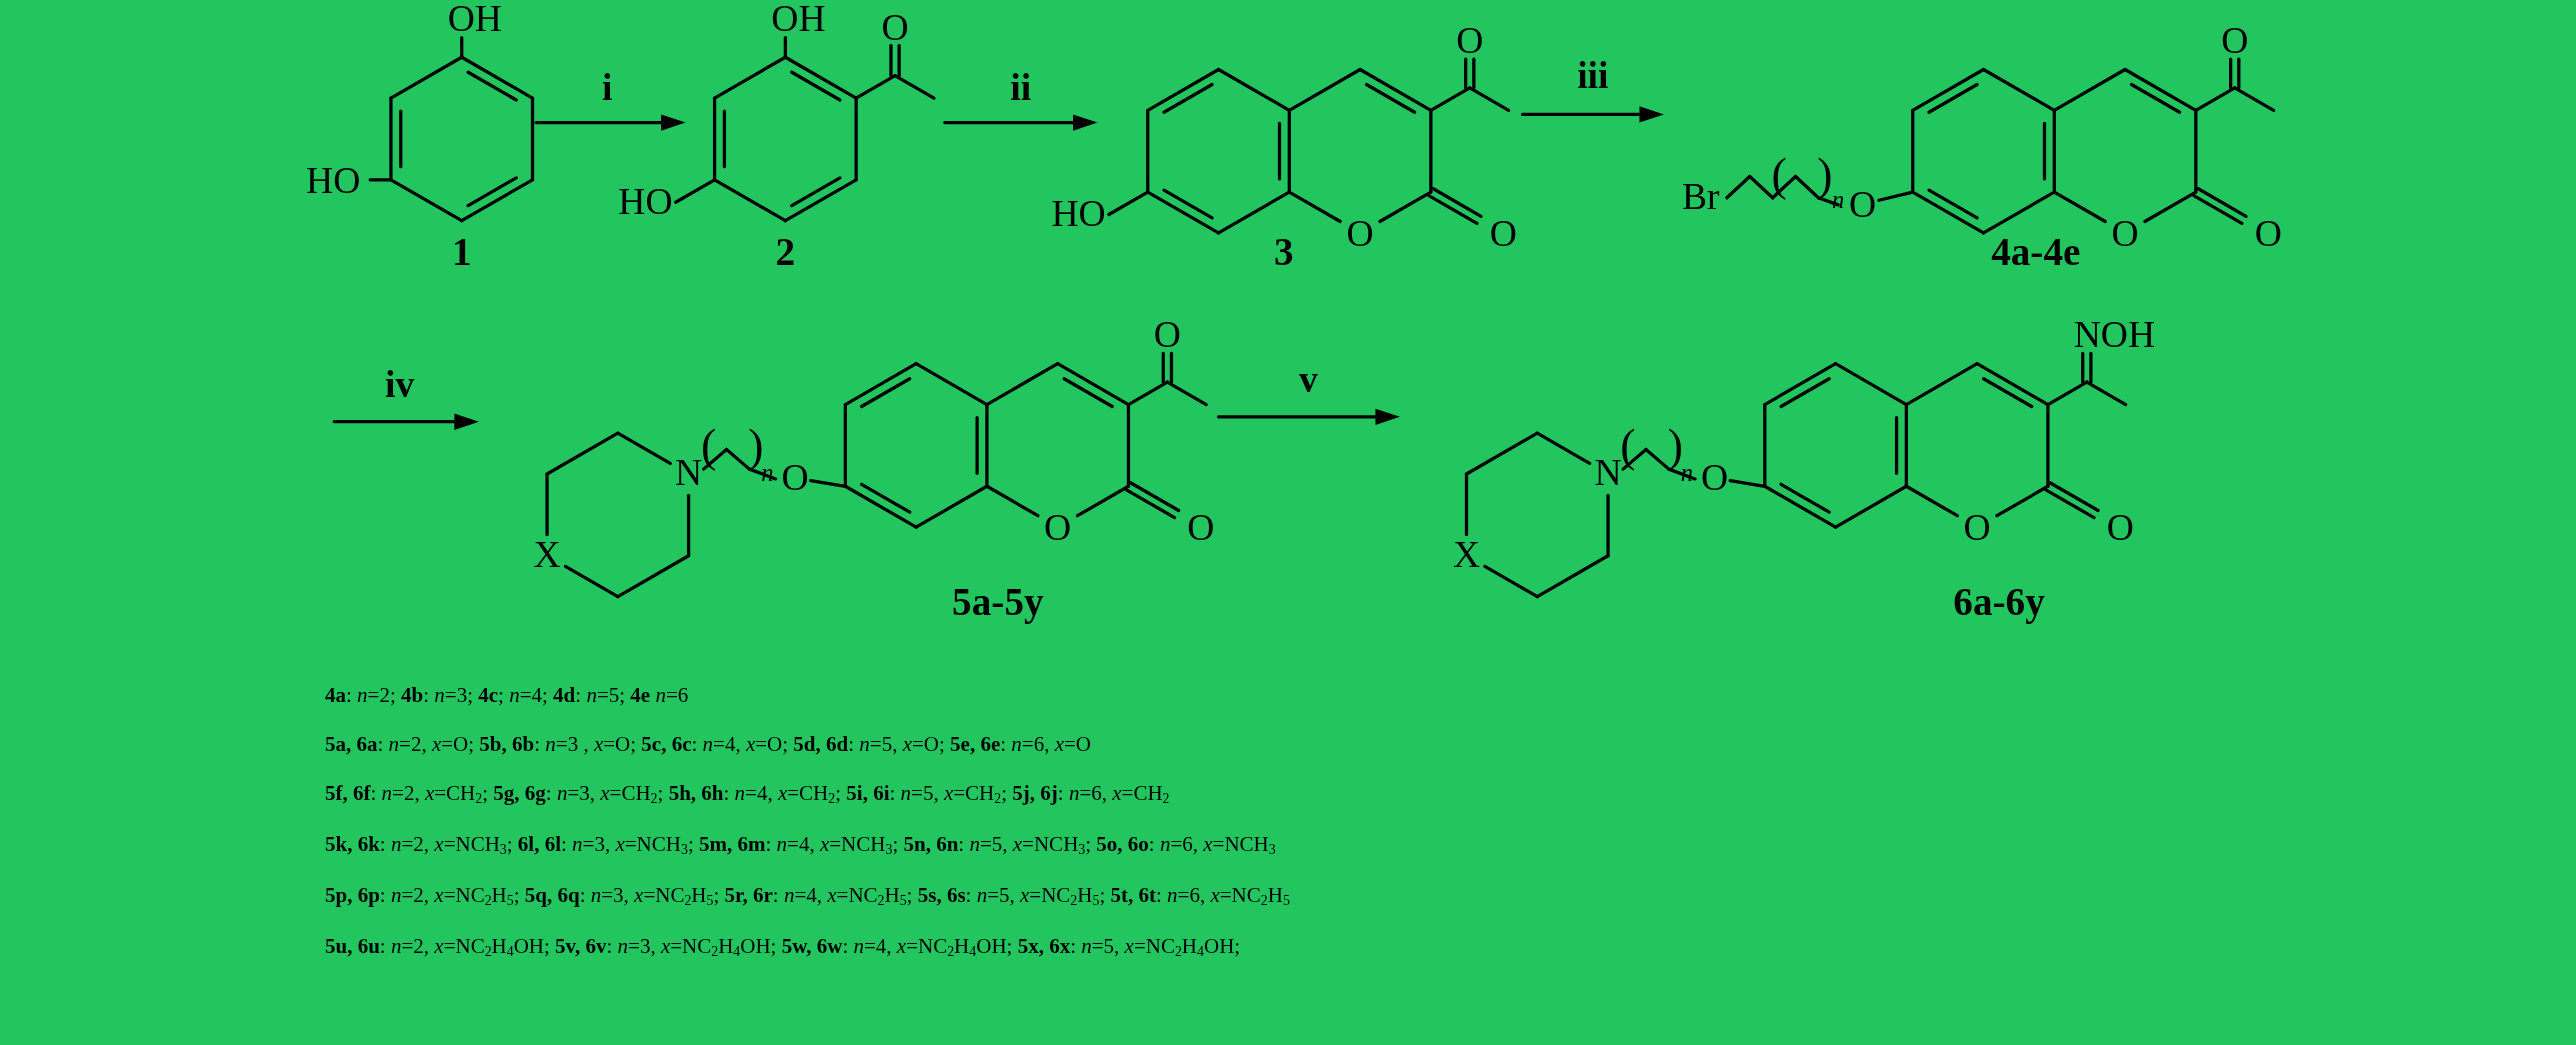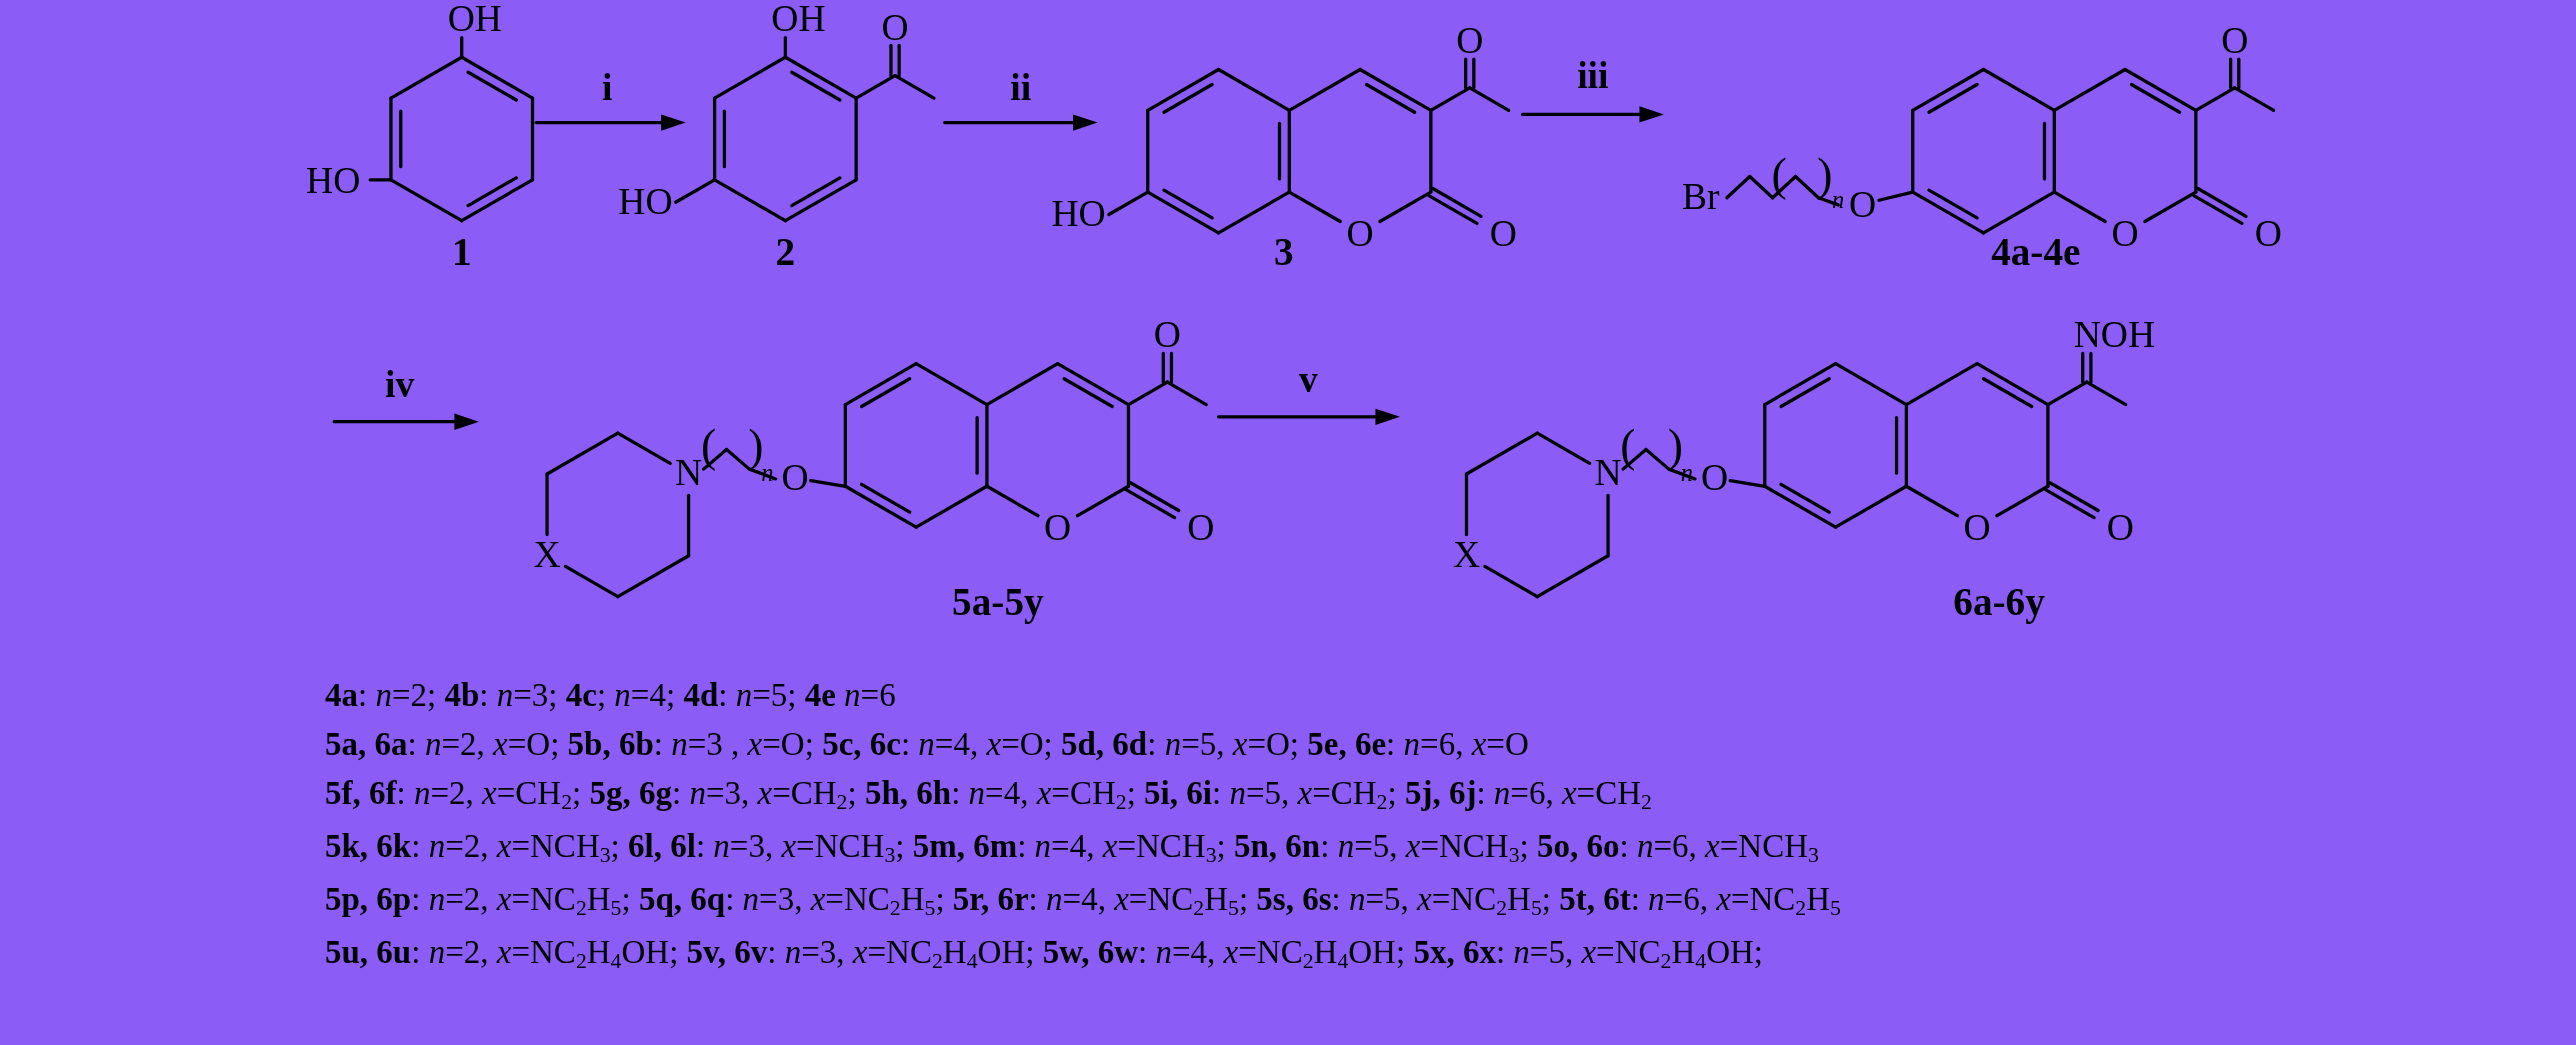--- a/index.html
+++ b/index.html
@@ -1,19 +1,19 @@
 <!DOCTYPE html>
 <html style="font-size:13px"><head>
 <meta charset="utf-8">
 <style>
   html,body{margin:0;padding:0;background:#ffffff;}
-  .canvas{position:relative;width:2576px;height:1046px;background:#8b5cf6;overflow:hidden;
+  .canvas{position:relative;width:2576px;height:1046px;background:#22c55e;overflow:hidden;
           font-family:"Liberation Serif","DejaVu Serif",serif;color:#000;}
   #scheme{position:absolute;left:0;top:0;}
-  .legend{position:absolute;left:325px;top:671px;font-size:33px;color:#000;}
+  .legend{position:absolute;left:325px;top:671px;font-size:21px;color:#000;}
   .legend-line{line-height:49px;white-space:pre-wrap;}
   .legend-line .b{font-weight:bold;}
   .legend-line .i{font-style:italic;}
   .legend-line .sub{font-size:0.66em;position:relative;top:0.22em;}
 </style>
 </head>
 <body>
 
 <div class="canvas">
   <svg id="scheme" width="2576" height="662" viewBox="0 0 3150 810">

